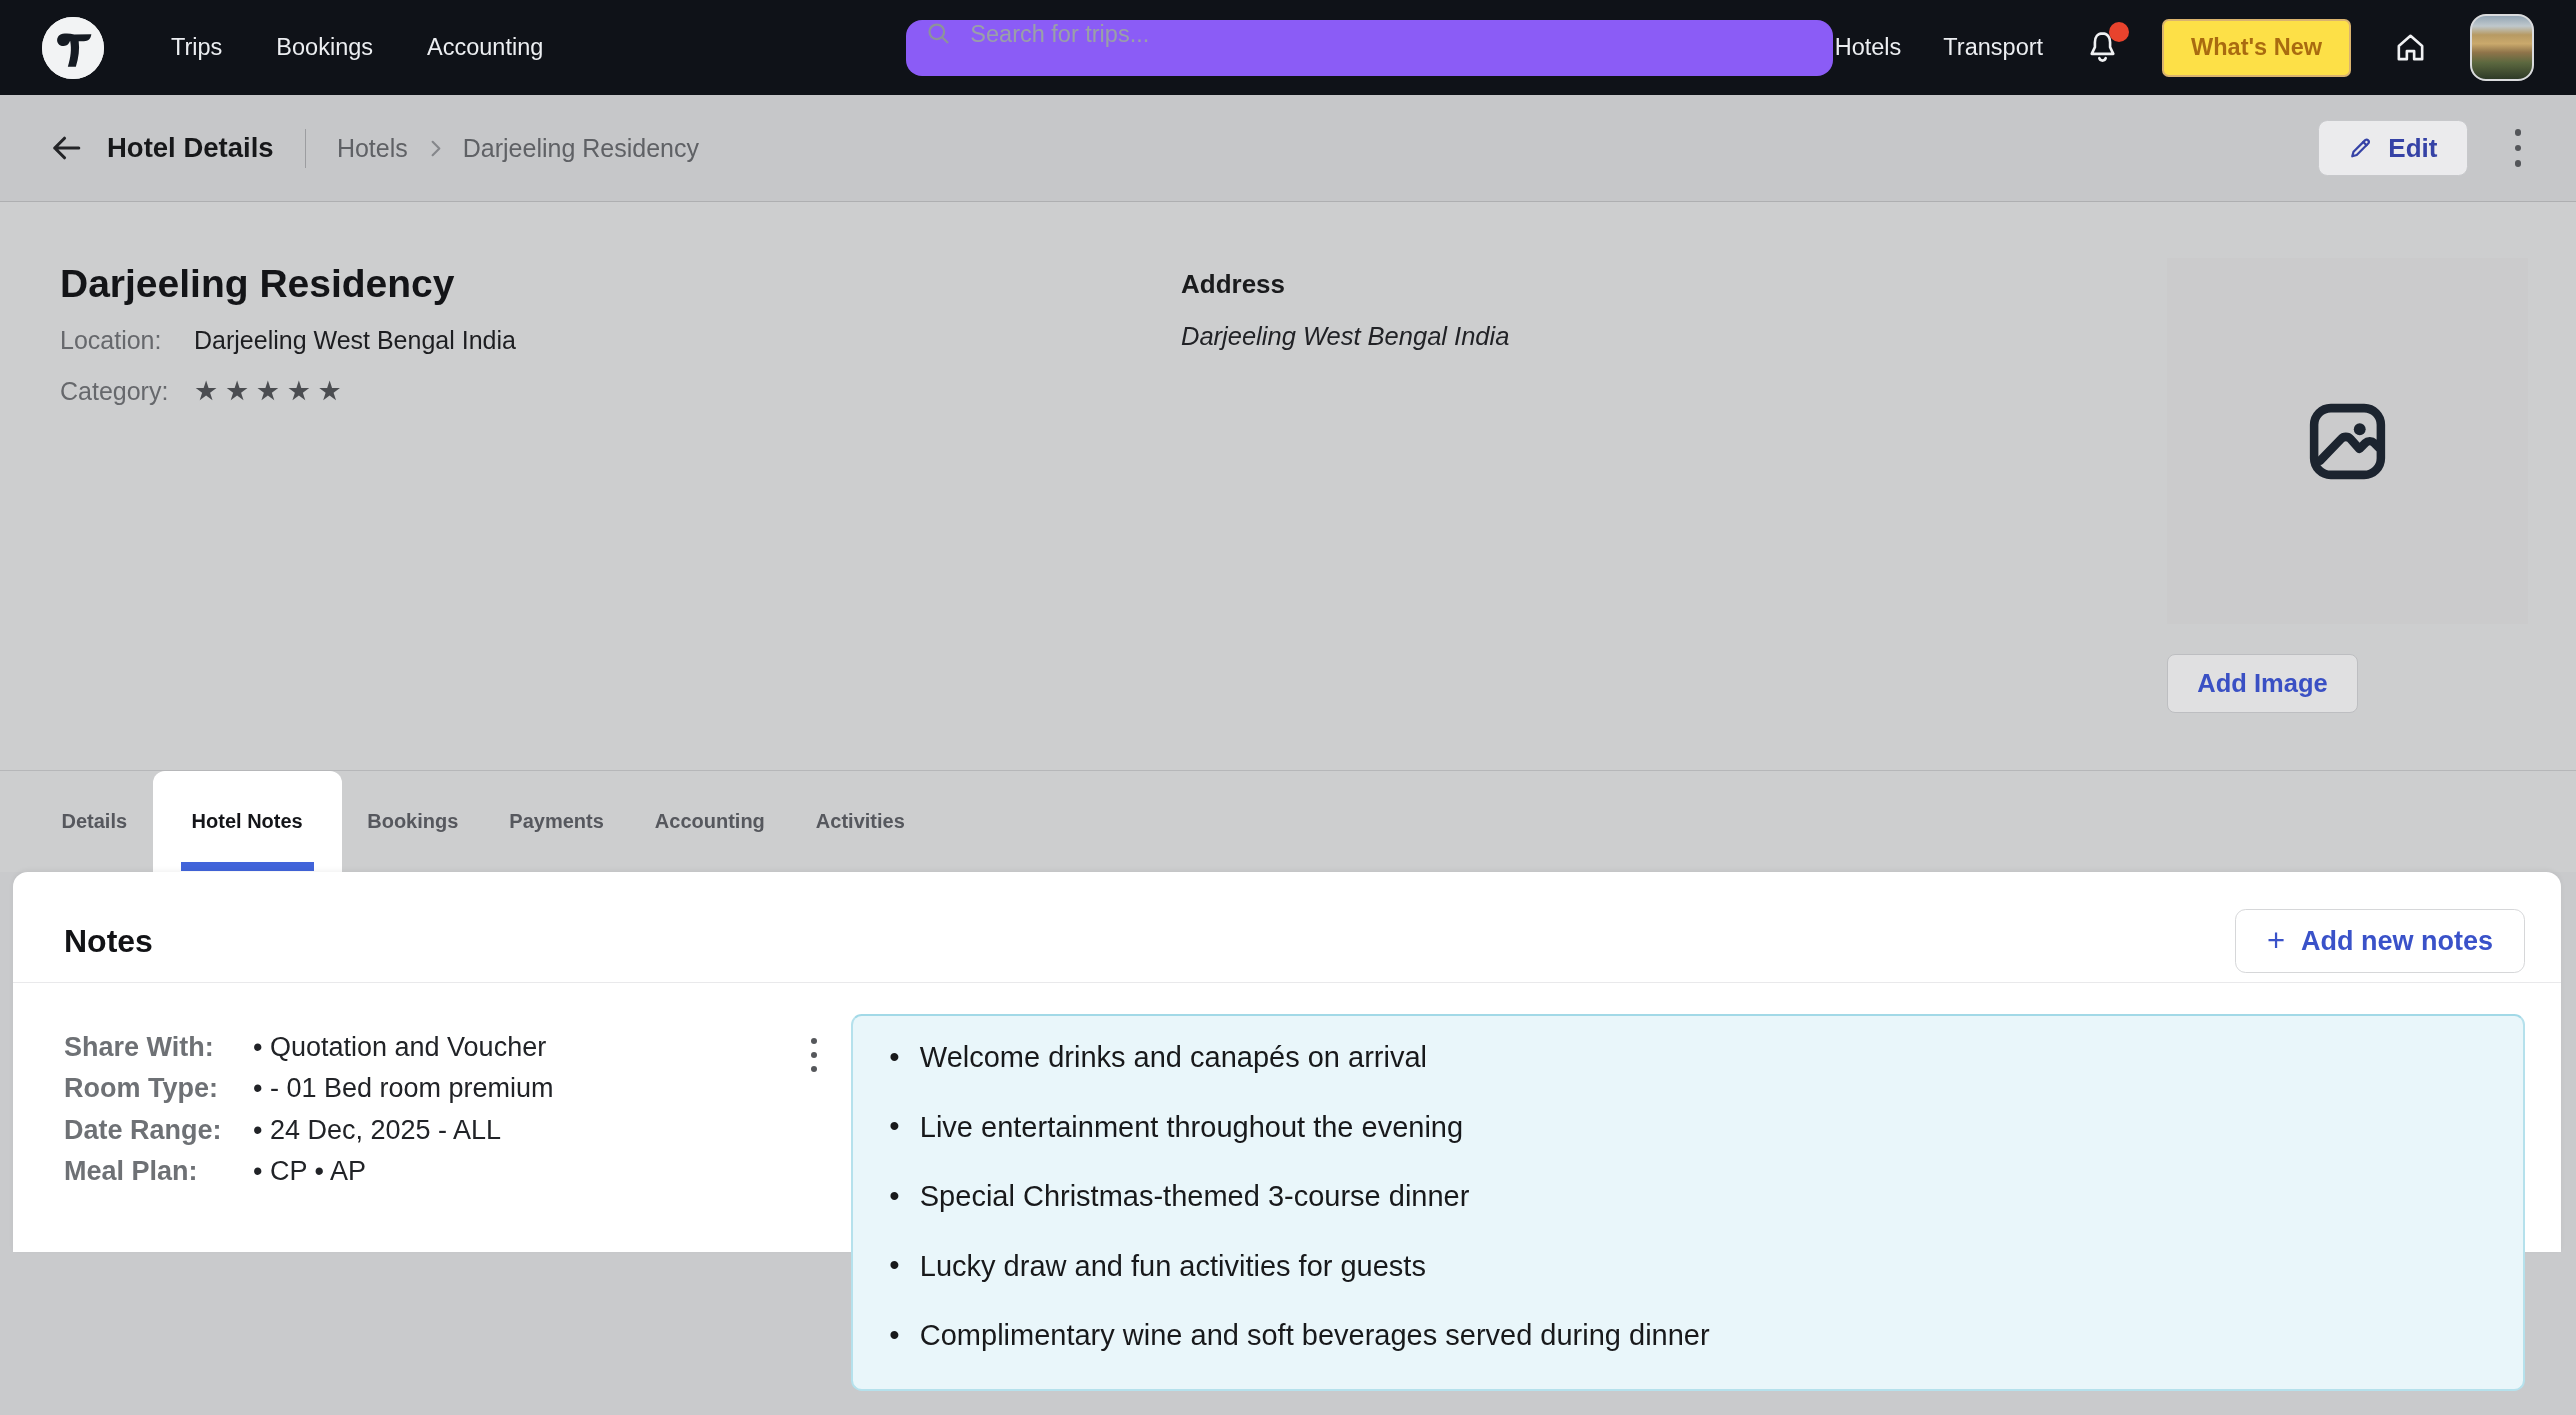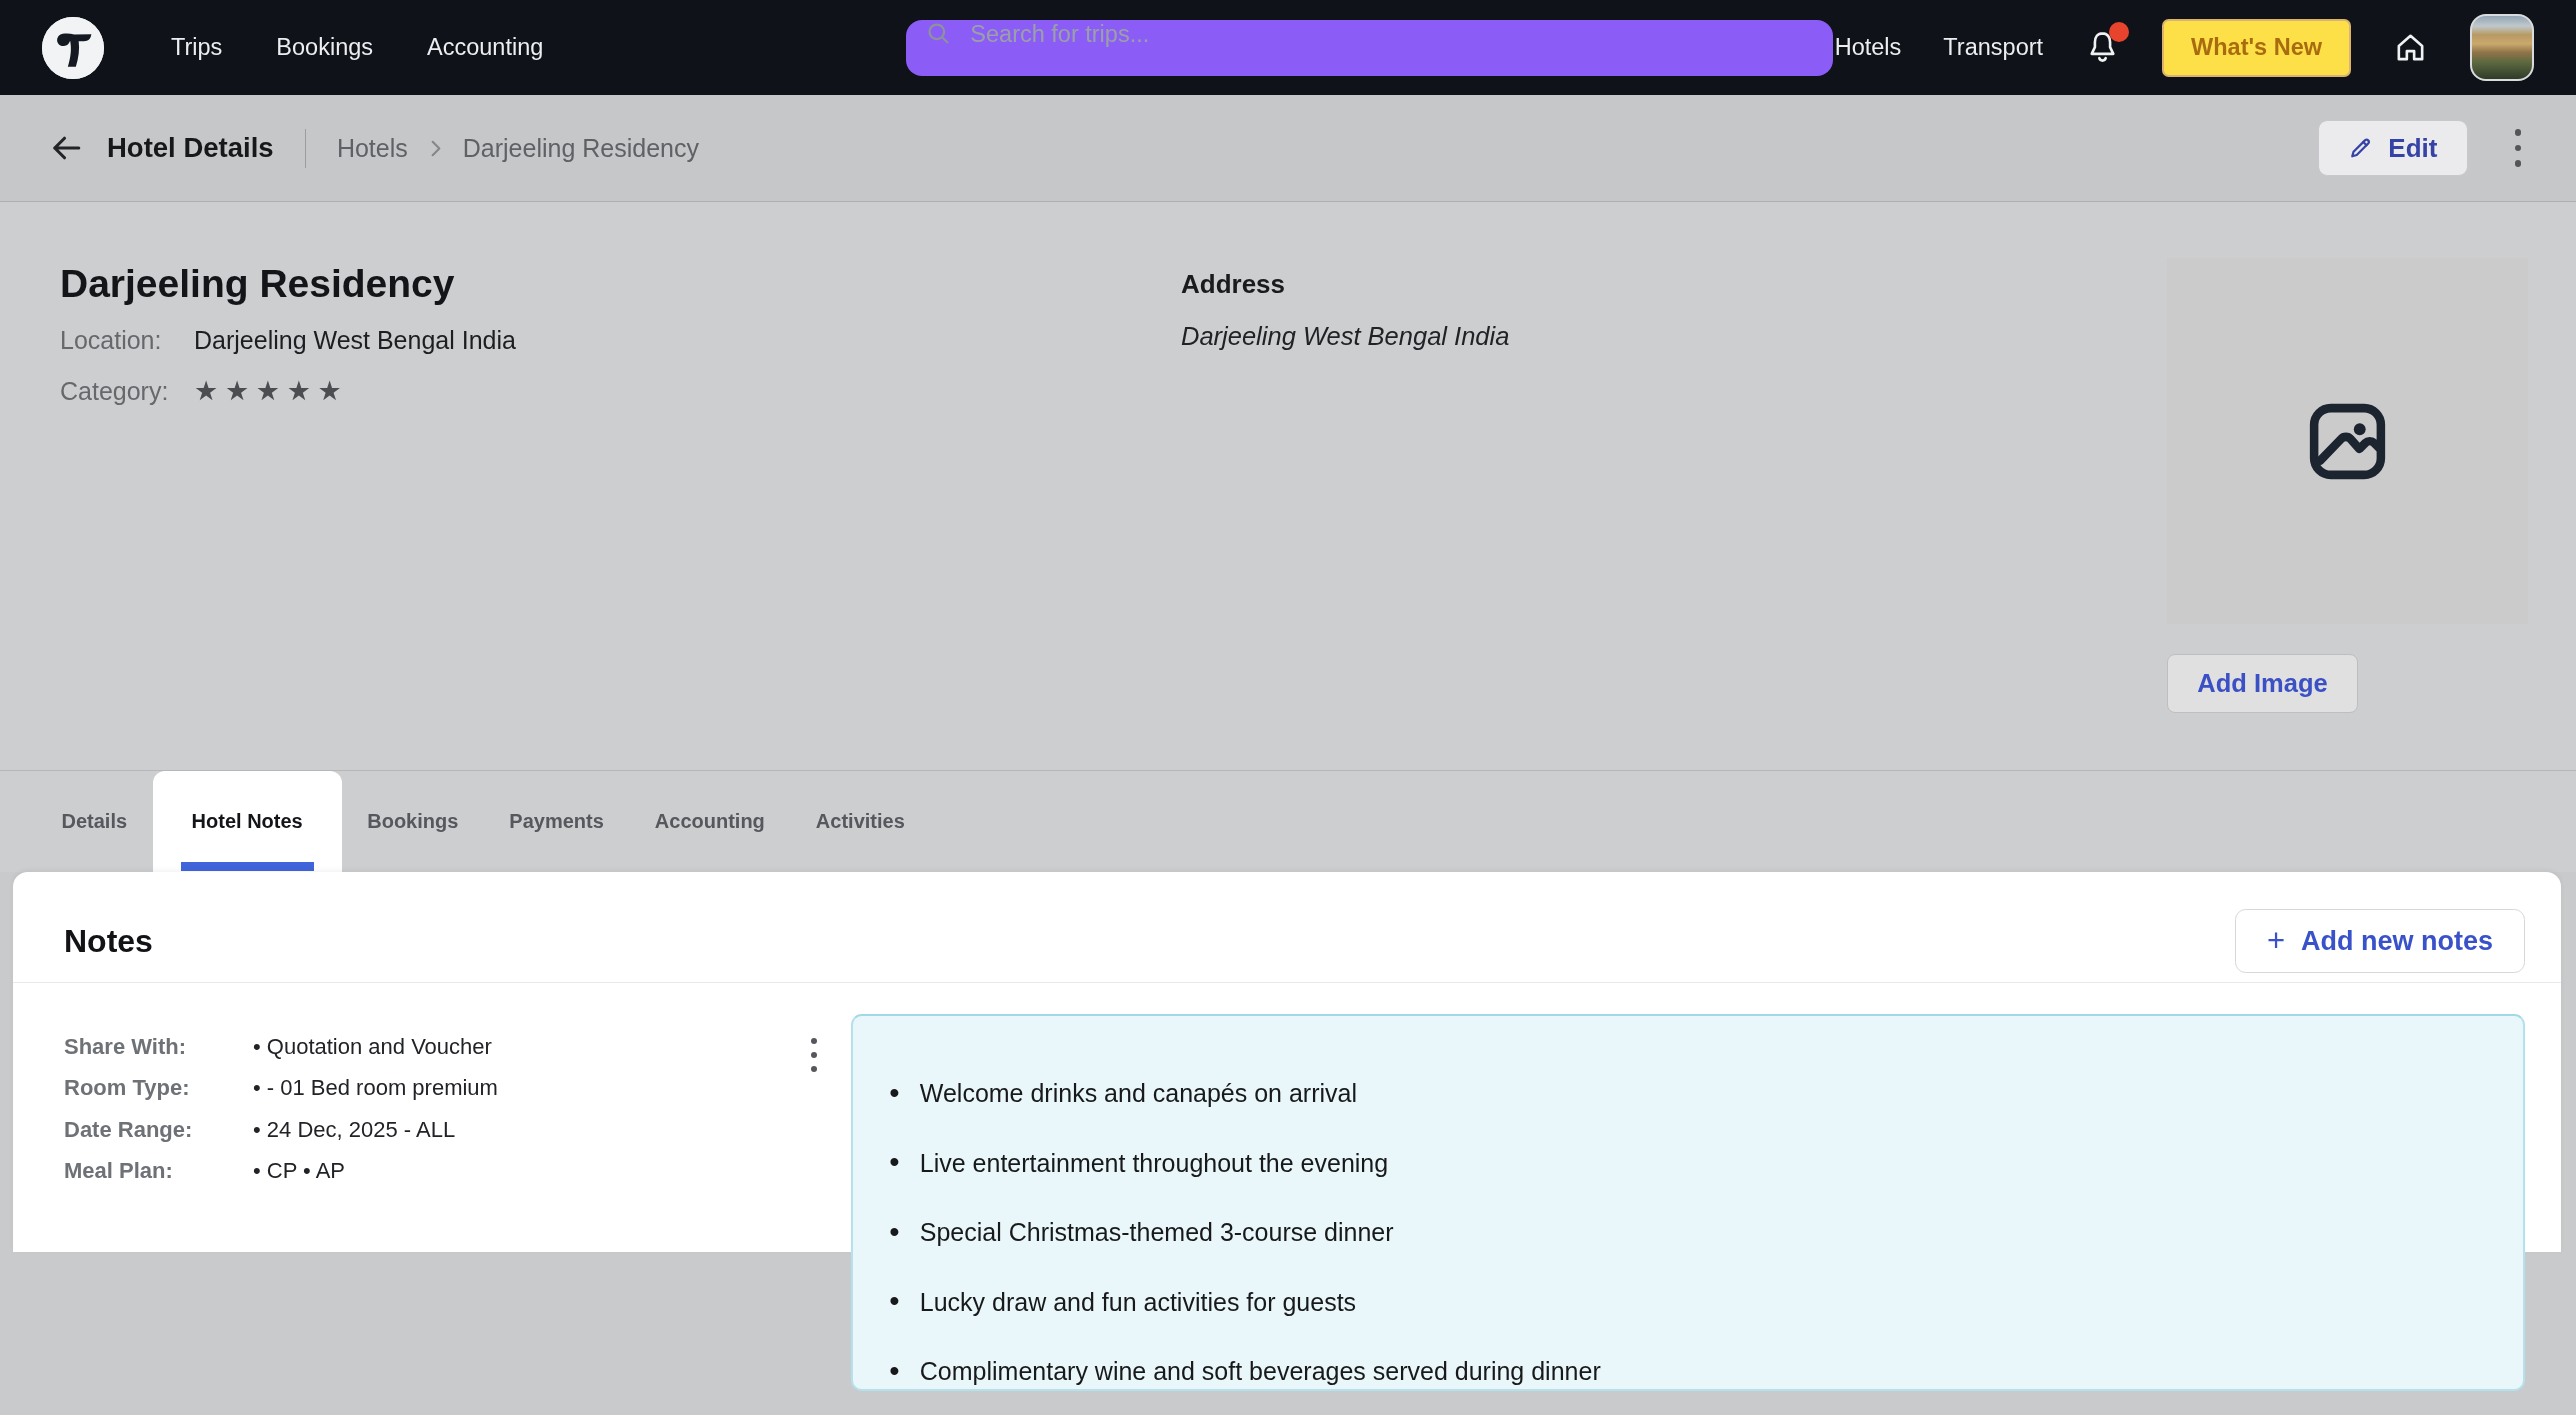--- a/index.html
+++ b/index.html
@@ -149,37 +149,37 @@
   .panel-title { font-size:32px; font-weight:700; color:#121316; }
   .add-notes-btn {
     margin-left:auto; height:64px; padding:0 31px;
     border:1.3px solid #d6d7d9; border-radius:10.7px; background:#fff;
     color:#3a52c9; font-size:27px; font-weight:700;
     display:flex; align-items:center; gap:16px; cursor:pointer;
   }
   .add-notes-btn .plus { font-size:31px; font-weight:500; }
   .panel-body { display:flex; padding:31px 36px 0 51px; }
   .meta-col { width:738px; flex:0 0 auto; padding-top:19px; }
-  .meta-row { display:flex; margin-bottom:13.4px; font-size:22px; line-height:28px; }
+  .meta-row { display:flex; margin-bottom:13.4px; font-size:27px; line-height:28px; }
   .meta-label { color:#6e7175; width:189px; flex:0 0 auto; font-weight:600; }
   .meta-value { color:#212327; }
   .kebab2 {
     display:flex; flex-direction:column; gap:8px;
     padding:24px 9.4px 0 9.4px; flex:0 0 auto; height:81px; cursor:pointer;
   }
   .kebab2 i { width:6px; height:6px; border-radius:50%; background:#55575b; }
   .note-box {
     flex:1; margin-left:24px; height:377px;
     background:#e9f6fa; border:2px solid #b5e1ec; border-top-color:#a2d9e7;
     border-radius:10.7px; padding:27px 32px 0 31px;
   }
   .note-list { list-style:none; margin:0; padding:0; }
   .note-list li {
     position:relative; padding-left:36px; margin-bottom:40px;
-    font-size:25px; color:#18191b; line-height:29.5px;margin-top:36px;
+    font-size:29px; color:#18191b; line-height:29.5px;
   }
   .note-list li::before {
     content:"•"; position:absolute; left:5.4px; top:-1.3px; font-size:29.5px; color:#18191b;
   }
 </style>
 </head>
 <body>
 
 <div class="topnav">
   <div class="logo">

